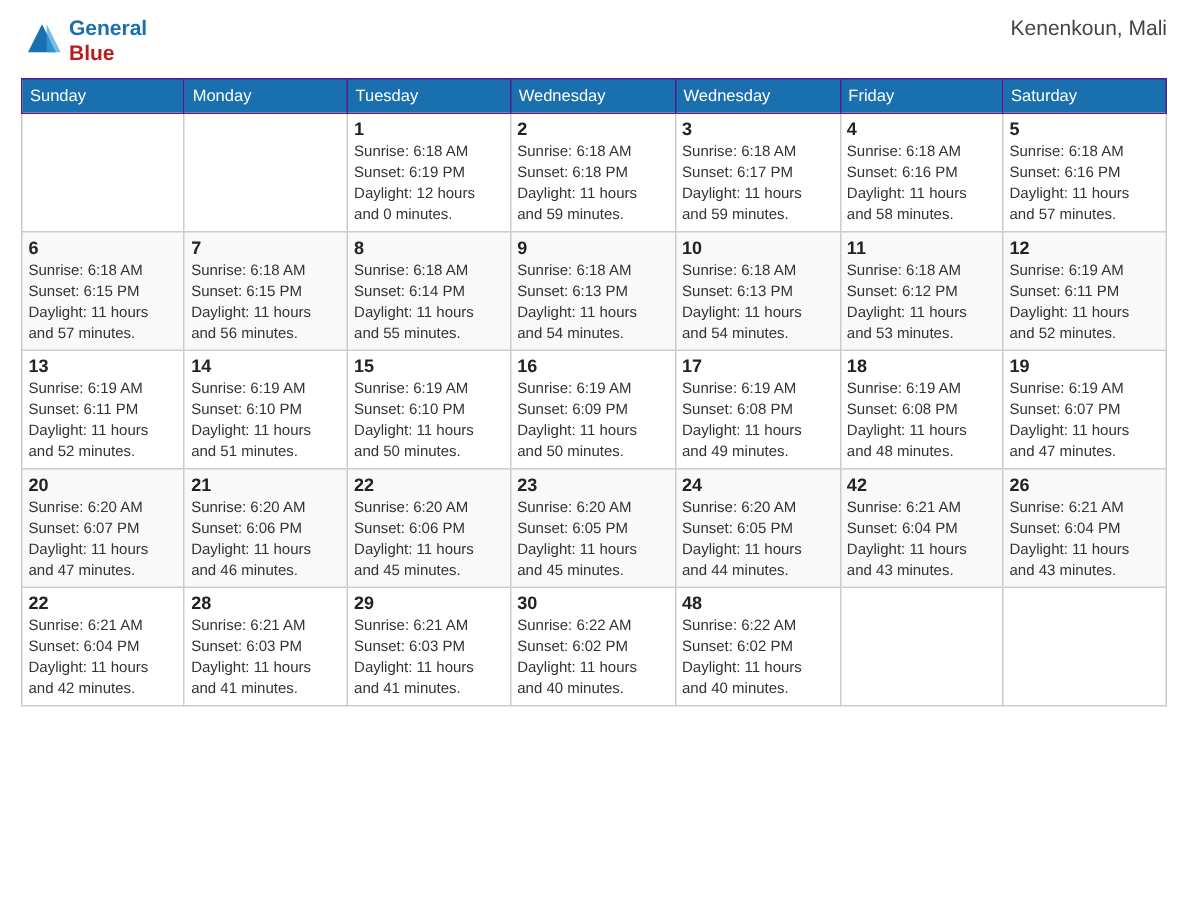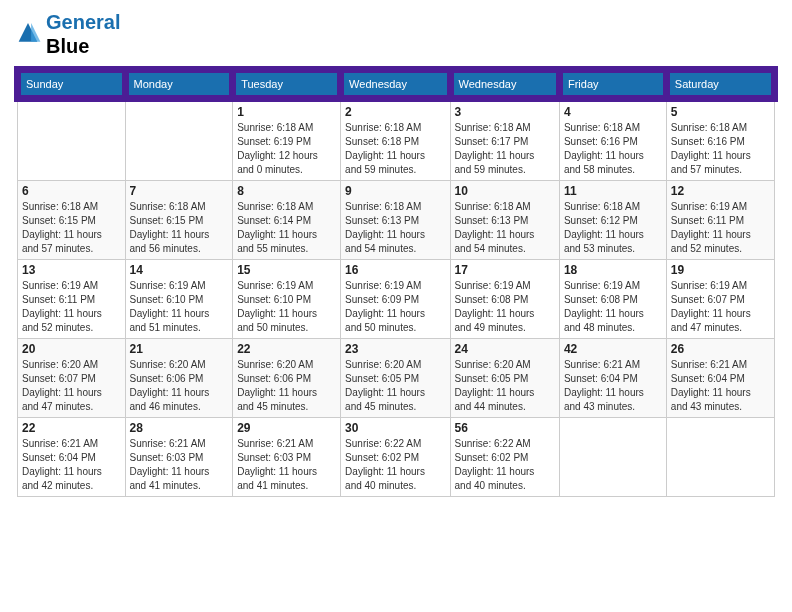--- a/index.html
+++ b/index.html
@@ -21,21 +21,21 @@
       justify-content: space-between;
       align-items: flex-start;
       margin-bottom: 8px;
     }
     .logo {
       display: flex;
       align-items: center;
       gap: 4px;
     }
     .logo-text {
-      font-size: 20px;
+      font-size: 14px;
       font-weight: bold;
       color: #333;
       line-height: 1.2;
     }
     .logo-blue { color: #1a6faf; }
     .logo-icon {
       width: 28px;
       height: 28px;
     }
     .title-block {
@@ -56,21 +56,21 @@
       border-collapse: collapse;
       font-size: 9.5px;
     }
     .calendar th {
       background-color: #1a6faf;
       color: #fff;
       text-align: left;
       padding: 5px 5px;
       font-size: 11px;
       font-weight: normal;
-      border: 7px solid #4c1d95;
+      border: 1px solid #4c1d95;
     }
     .calendar td {
       border: 1px solid #ccc;
       vertical-align: top;
       padding: 3px 4px;
       width: 113px;
       min-height: 70px;
       height: 78px;
     }
     .day-num {
@@ -99,24 +99,25 @@
 
 <div class="page">
   <div class="header">
     <div class="logo">
       <svg class="logo-icon" viewBox="0 0 36 36">
         <polygon points="18,4 30,28 6,28" fill="#1a6faf"></polygon>
         <polygon points="22,4 34,28 22,28" fill="#3fa0e0" opacity="0.7"></polygon>
       </svg>
       <div class="logo-text">
         <div><span class="logo-blue">General</span></div>
-        <div style="color:#000000;">Blue</div>
+        <div style="color:#b91c1c;">Blue</div>
       </div>
     </div>
     <div class="title-block">
+      <div class="location">Kenenkoun, Mali</div>
     </div>
   </div>
 
   <table class="calendar">
     <thead>
       <tr>
       <th>Sunday</th>
           <th>Monday</th>
           <th>Tuesday</th>
           <th>Wednesday</th>
@@ -341,21 +342,21 @@
 and 41 minutes.</div>
           </td>
           <td>
             <div class="day-num">30</div>
             <div class="day-info" style="white-space: pre-line;">Sunrise: 6:22 AM
 Sunset: 6:02 PM
 Daylight: 11 hours
 and 40 minutes.</div>
           </td>
           <td>
-            <div class="day-num">56</div>
+            <div class="day-num">48</div>
             <div class="day-info" style="white-space: pre-line;">Sunrise: 6:22 AM
 Sunset: 6:02 PM
 Daylight: 11 hours
 and 40 minutes.</div>
           </td>
           <td class="empty-cell"></td>
           <td class="empty-cell"></td>
         </tr>
       </tbody>
   </table>

